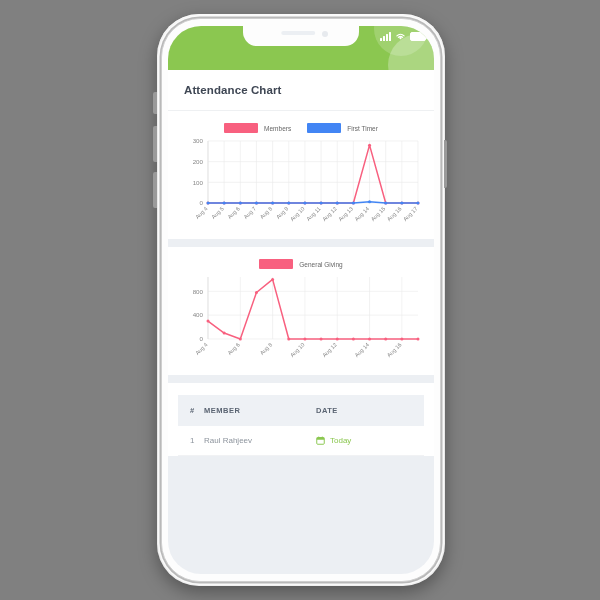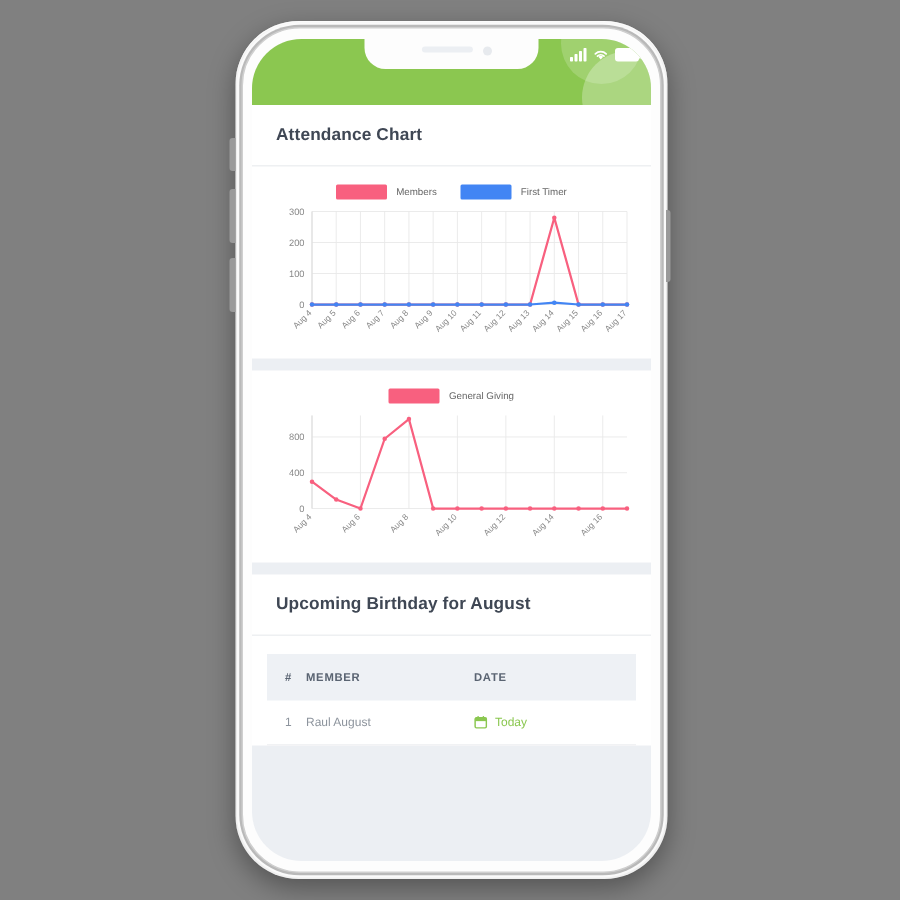--- a/index.html
+++ b/index.html
@@ -344,34 +344,33 @@
                 <text x="126.92307692307692" y="72" class="axis-text-x" text-anchor="end" transform="rotate(-45 126.92307692307692 72)">Aug 10</text>
                 <text x="159.23076923076923" y="72" class="axis-text-x" text-anchor="end" transform="rotate(-45 159.23076923076923 72)">Aug 12</text>
                 <text x="191.53846153846155" y="72" class="axis-text-x" text-anchor="end" transform="rotate(-45 191.53846153846155 72)">Aug 14</text>
                 <text x="223.84615384615384" y="72" class="axis-text-x" text-anchor="end" transform="rotate(-45 223.84615384615384 72)">Aug 16</text>
               </svg>
           </div>
         </div>
       </div>
 
       <div class="card">
-        <div class="card-head">Upcoming Birthday for August</div>
         <div class="table-pad">
           <table class="tbl">
             <thead>
               <tr>
                 <th class="col-num">#</th>
                 <th class="col-mem">MEMBER</th>
                 <th>DATE</th>
               </tr>
             </thead>
             <tbody>
               <tr>
                 <td class="col-num">1</td>
-                <td class="col-mem">Raul August</td>
+                <td class="col-mem">Raul Rahjeev</td>
                 <td>
                   <span class="today-cell">
                     <span class="cal-icon">
                       <svg width="9" height="9" viewBox="0 0 12 12">
                         <rect x="1" y="2" width="10" height="9" rx="1.2" fill="none" stroke="#8bc750" stroke-width="1.3"></rect>
                         <rect x="1" y="2" width="10" height="3" fill="#8bc750"></rect>
                         <rect x="3" y="0.5" width="1.3" height="2.4" rx=".5" fill="#8bc750"></rect>
                         <rect x="7.7" y="0.5" width="1.3" height="2.4" rx=".5" fill="#8bc750"></rect>
                       </svg>
                     </span>

